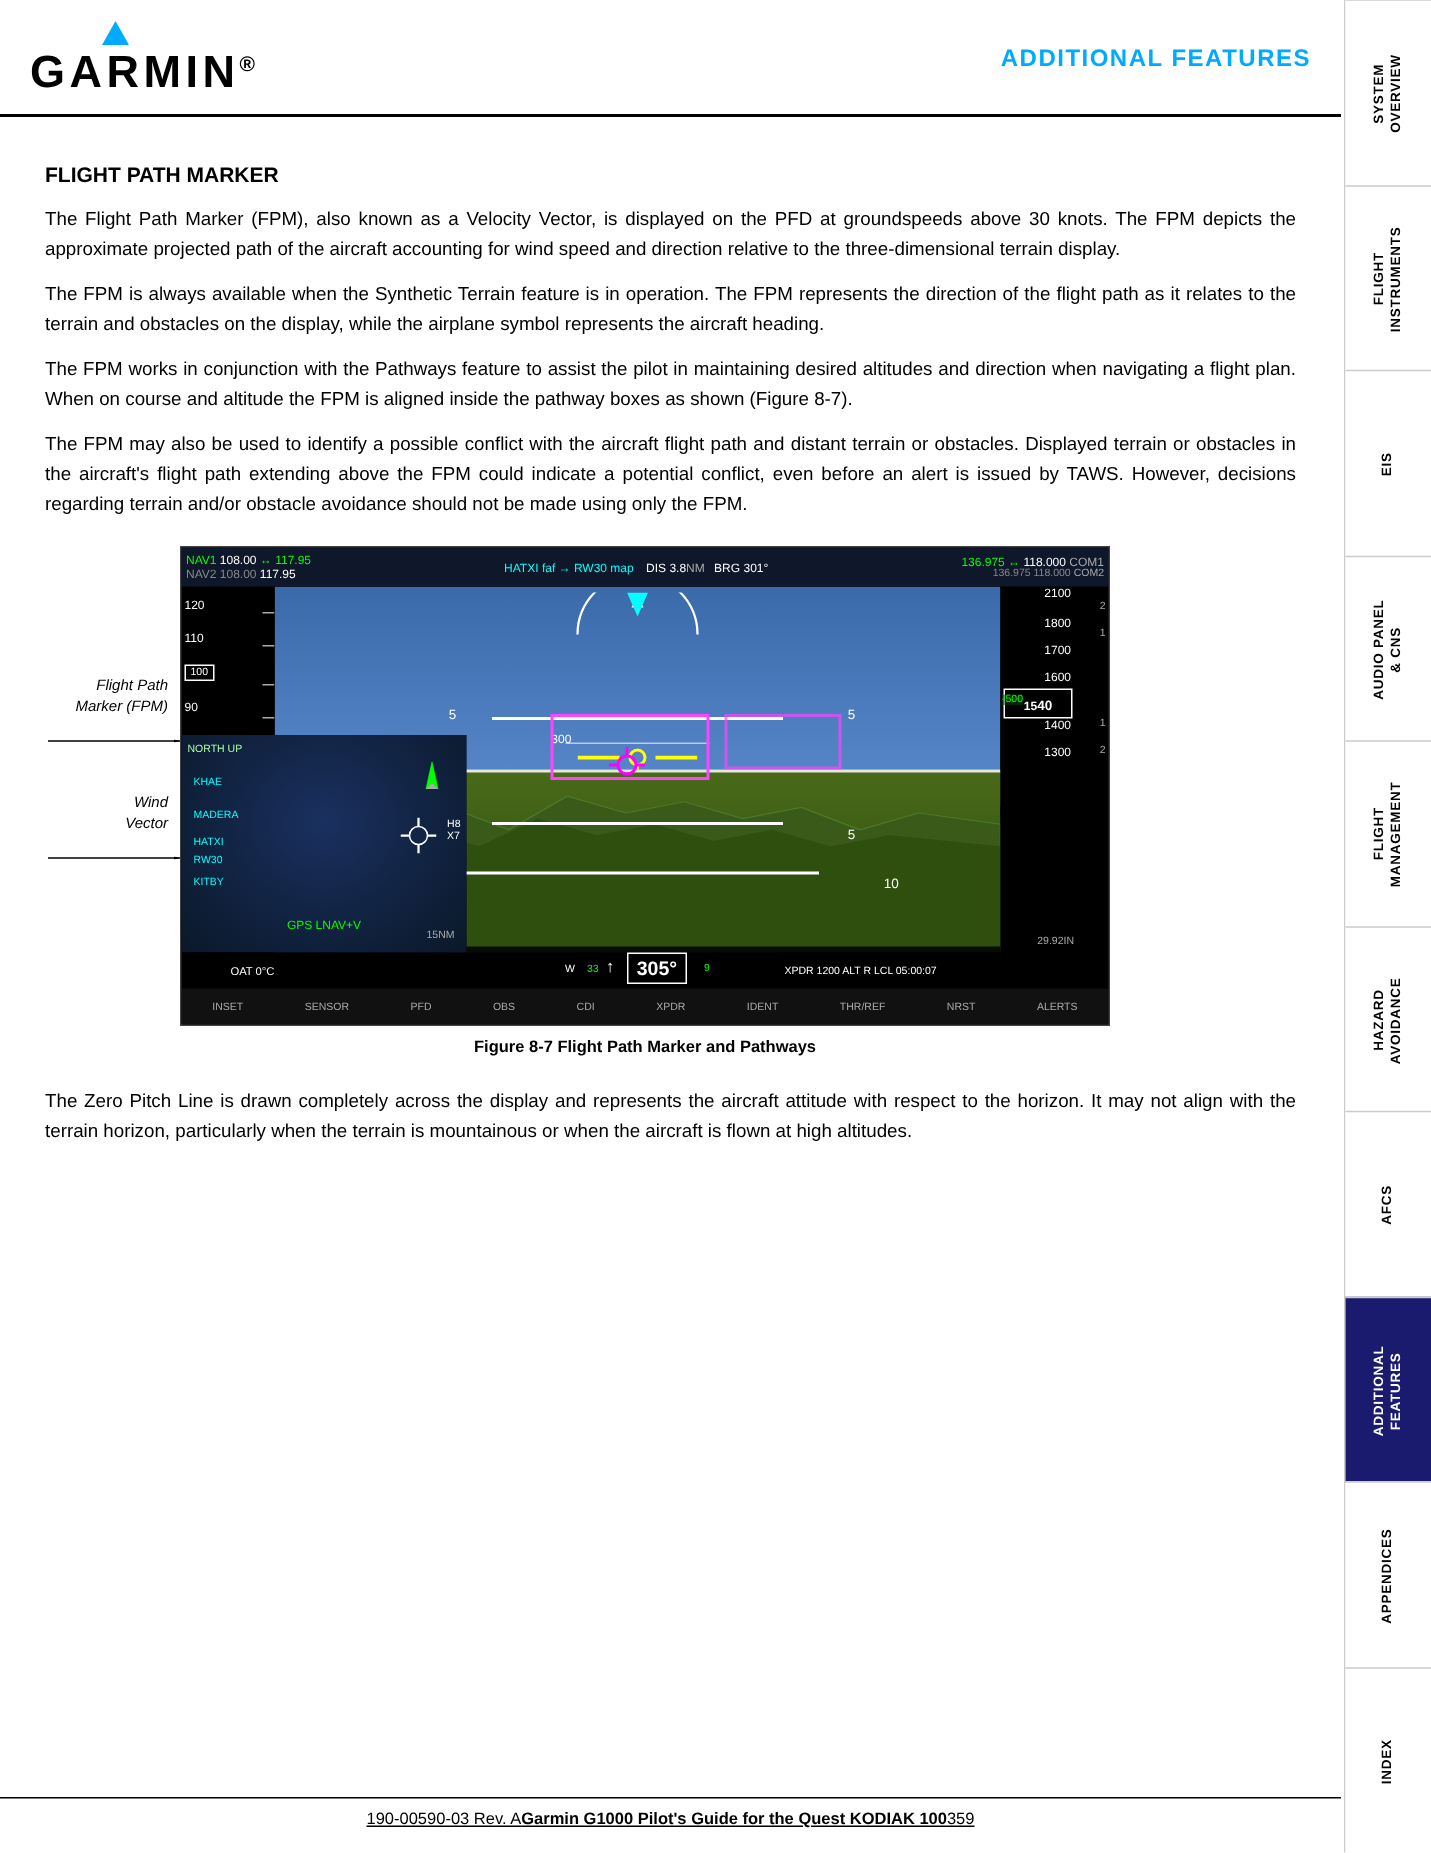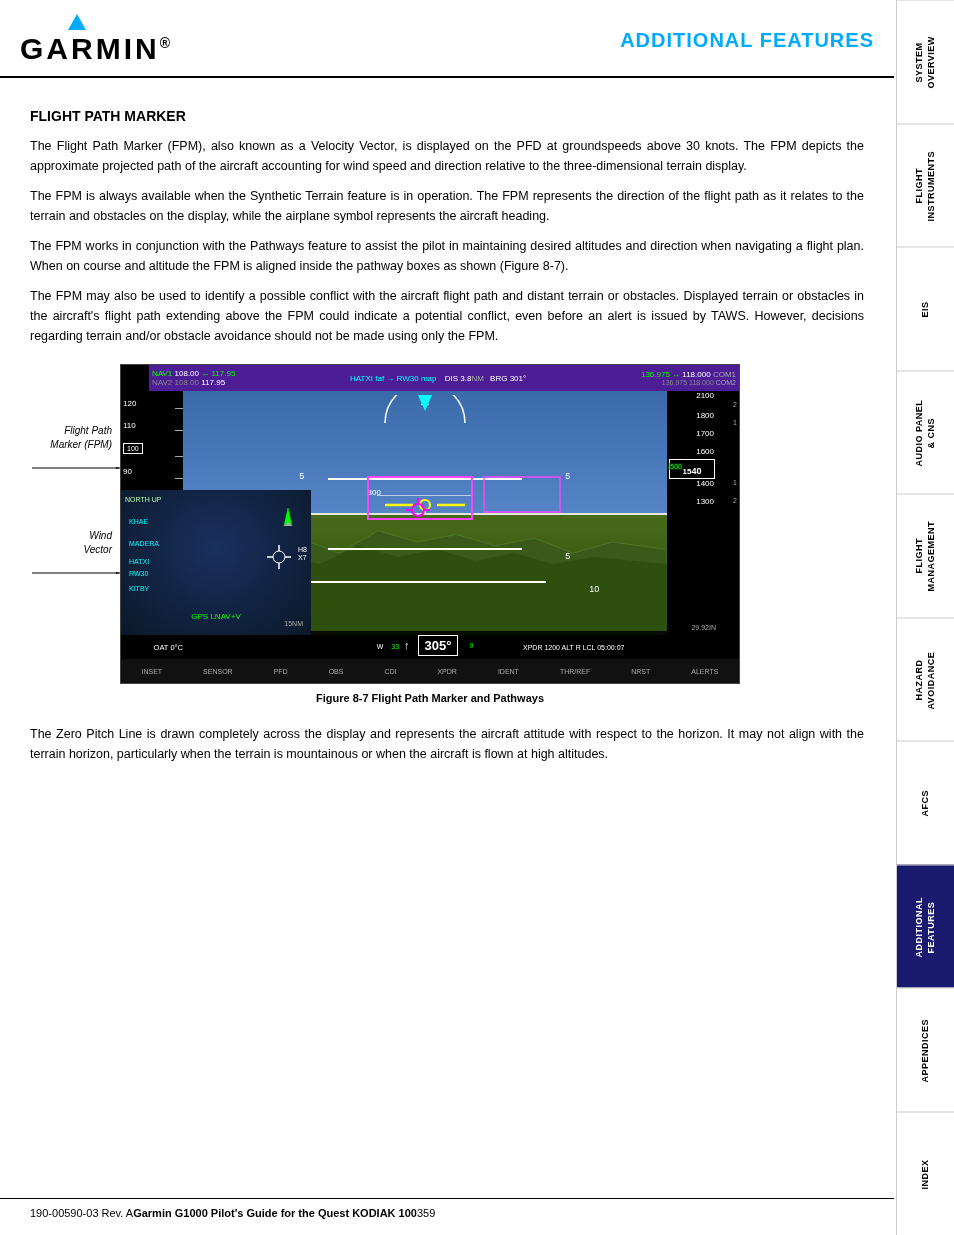--- a/index.html
+++ b/index.html
@@ -32,21 +32,21 @@
       width: 0;
       height: 0;
       border-left: 9px solid transparent;
       border-right: 9px solid transparent;
       border-bottom: 16px solid #00aaff;
       margin-left: 48px;
       margin-bottom: 2px;
     }
 
     .header-title {
-      font-size: 20px;
+      font-size: 16px;
       font-weight: 900;
       color: #00aaff;
       letter-spacing: 1px;
       text-transform: uppercase;
     }
 
     
     .right-sidebar {
       position: absolute;
       right: 0;
@@ -130,25 +130,26 @@
       font-weight: bold;
     }
 
     
     .page-footer {
       position: absolute;
       bottom: 16px;
       left: 0;
       right: 60px;
       display: flex;
-      justify-content: flex-start;
+      justify-content: center;
       align-items: center;
       padding: 0 30px;
       border-top: 1px solid #000;
       padding-top: 8px;
+      text-decoration: underline;
     }
 
     .footer-left {
       font-size: 11px;
     }
 
     .footer-center {
       font-size: 11px;
       font-weight: bold;
     }
@@ -191,21 +192,21 @@
   <p class="body-text">The Flight Path Marker (FPM), also known as a Velocity Vector, is displayed on the PFD at groundspeeds above 30 knots.  The FPM depicts the approximate projected path of the aircraft accounting for wind speed and direction relative to the three-dimensional terrain display.</p>
   <p class="body-text">The FPM is always available when the Synthetic Terrain feature is in operation.  The FPM represents the direction of the flight path as it relates to the terrain and obstacles on the display, while the airplane symbol represents the aircraft heading.</p>
   <p class="body-text">The FPM works in conjunction with the Pathways feature to assist the pilot in maintaining desired altitudes and direction when navigating a flight plan.  When on course and altitude the FPM is aligned inside the pathway boxes as shown (Figure 8-7).</p>
   <p class="body-text">The FPM may also be used to identify a possible conflict with the aircraft flight path and distant terrain or obstacles.  Displayed terrain or obstacles in the aircraft's flight path extending above the FPM could indicate a potential conflict, even before an alert is issued by TAWS.  However, decisions regarding terrain and/or obstacle avoidance should not be made using only the FPM.</p>
 
   <div class="figure-container">
     <div style="position:relative; display:inline-block; margin-left:90px;">
 
       
       <div style="position:absolute; left:-88px; top:60px; width:80px;">
-        <div style="font-size:10px; font-style:italic; line-height:1.35; text-align:right;">
+        <div style="font-size:10px; font-style:italic; line-height:1.35; text-align:right;margin-top:27px;">
           <span>Flight Path
 Marker
 (FPM)</span>
         </div>
         <div style="position:relative; margin-top:4px;">
           <svg width="88" height="2">
               <line x1="0" y1="1" x2="88" y2="1" stroke="#000" stroke-width="1"></line>
               <polygon points="84,0 88,1 84,2" fill="#000"></polygon>
             </svg>
         </div>
@@ -217,21 +218,21 @@
           <svg width="88" height="2">
               <line x1="0" y1="1" x2="88" y2="1" stroke="#000" stroke-width="1"></line>
               <polygon points="84,0 88,1 84,2" fill="#000"></polygon>
             </svg>
         </div>
       </div>
 
       
       <div class="pfd-image" style="width:620px; height:320px; background:#000; position:relative; overflow:hidden; border:1px solid #444;">
 
-        <div style="position:absolute; top:0; left:0; right:0; height:26px; background:#4c1d95; z-index:20; display:flex; align-items:center; font-size:8px; color:#fff;margin-left:28px;">
+        <div style="position:absolute; top:0; left:0; right:0; height:26px; background:#0f172a; z-index:20; display:flex; align-items:center; font-size:8px; color:#fff;">
           <div style="margin-left:3px; display:flex; flex-direction:column;">
             <span style="color:#00ff00; font-size:8px;">NAV1 <span style="color:#fff;">108.00</span> ↔ <span style="color:#00ff00;">117.95</span></span>
             <span style="color:#888; font-size:8px;">NAV2 <span style="color:#888;">108.00</span> <span style="color:#fff;">117.95</span></span>
           </div>
           <div style="flex:1; text-align:center;">
             <span style="color:#00ffff; font-size:8px;">HATXI faf → RW30 map</span>
             <span style="color:#fff; font-size:8px; margin-left:6px;">DIS <span style="color:#fff;">3.8</span><span style="color:#aaa;">NM</span></span>
             <span style="color:#fff; font-size:8px; margin-left:4px;text-align:center;">BRG <span style="color:#fff;">301°</span></span>
           </div>
           <div style="display:flex; flex-direction:column; margin-right:3px; text-align:right;">

